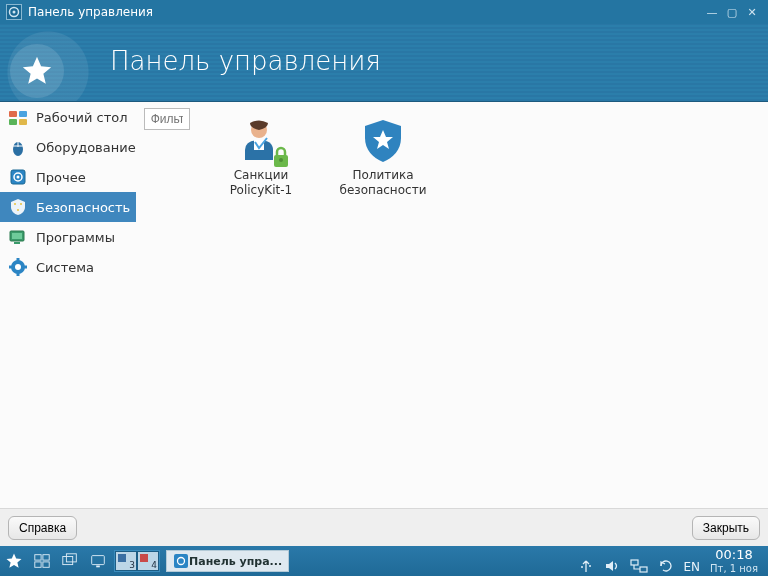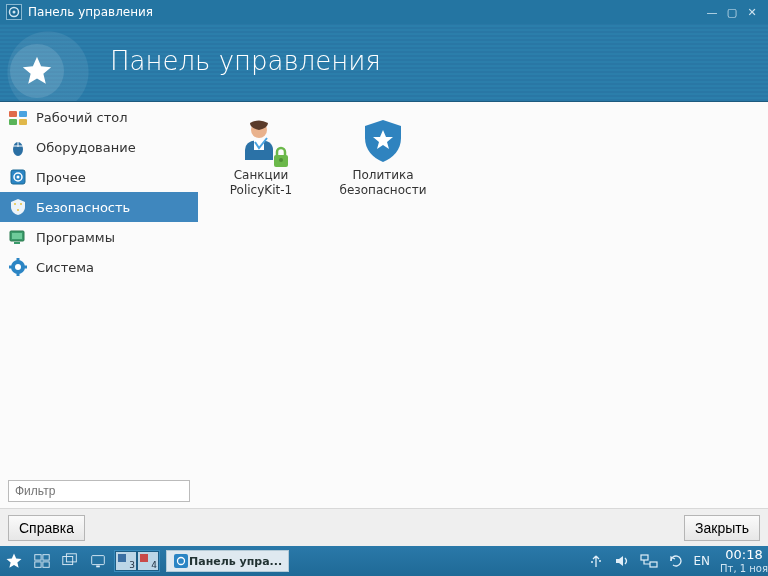--- a/index.html
+++ b/index.html
@@ -11,45 +11,45 @@
 .titlebar .spacer { flex: 1; }
 .titlebar .win-btn { width: 20px; height: 16px; display: flex; align-items: center; justify-content: center; cursor: pointer; font-size: 11px; color: #d0e4f0; }
 .header { background: #2b7eab; position: relative; height: 78px; overflow: hidden; border-bottom: 1px solid #1d5a7e; }
 .header-bg { position: absolute; inset: 0; background:
   radial-gradient(circle at 48px 48px, rgba(255,255,255,0.08) 0 40px, transparent 41px),
   repeating-linear-gradient(0deg, #2977a5 0 2px, #2b7eab 2px 4px); }
 .header-badge { position: absolute; left: 10px; top: 20px; width: 54px; height: 54px; border-radius: 50%; background: rgba(255,255,255,0.12); display: flex; align-items: center; justify-content: center; }
 .header-badge svg { width: 34px; height: 34px; }
 .header-title { position: absolute; left: 110px; top: 22px; color: #fff; font-size: 26px; font-weight: 300; }
 .body { flex: 1; display: flex; background: #fbfbfb; overflow: hidden; }
-.sidebar { width: 198px; display: flex; flex-direction: column; background: #fbfbfb; }
+.sidebar { width: 198px; display: flex; flex-direction: row; background: #fbfbfb; }
 .nav { flex: 1; }
 .nav-item { height: 30px; display: flex; align-items: center; padding-left: 8px; cursor: pointer; gap: 8px; }
 .nav-item.selected { background: #3f87be; color: #ffffff; }
 .nav-item .nav-icon { width: 20px; height: 20px; display: flex; align-items: center; justify-content: center; flex-shrink: 0; }
 .filter-box { margin: 6px 8px; }
 .filter-box input { width: 100%; height: 22px; border: 1px solid #bbb; padding: 0 6px; font-size: 12px; background: #fff; }
 .content { flex: 1; padding: 10px 12px; display: flex; flex-wrap: wrap; align-content: flex-start; gap: 20px; }
 .item { width: 102px; display: flex; flex-direction: column; align-items: center; text-align: center; cursor: pointer; padding: 4px 0; }
 .item .item-icon { width: 48px; height: 48px; position: relative; }
 .item .item-label { font-size: 12px; margin-top: 4px; line-height: 1.25; }
 .lock-overlay { position: absolute; right: -6px; bottom: -4px; width: 20px; height: 22px; }
 .footer { border-top: 1px solid #d8d8d8; background: #efefef; height: 38px; display: flex; align-items: center; padding: 0 8px; }
-.btn { border: 1px solid #b5b5b5; background: linear-gradient(#fafafa,#e7e7e7); padding: 4px 10px; font-size: 14px; cursor: pointer; border-radius: 0; }
+.btn { border: 1px solid #b5b5b5; background: linear-gradient(#fafafa,#e7e7e7); padding: 4px 10px; font-size: 12px; cursor: pointer; border-radius: 6px; }
 .footer .spacer { flex: 1; }
 .taskbar { height: 30px; background: linear-gradient(#2a79a9,#1f6a97); display: flex; align-items: center; color: #e9f3fa; font-size: 11px; }
 .taskbar .tbicon { width: 28px; height: 30px; display: flex; align-items: center; justify-content: center; cursor: pointer; }
 .taskbar .pager { display: flex; border: 1px solid #3a8cbd; margin: 0 2px; }
 .taskbar .pager .desk { width: 22px; height: 20px; border: 1px solid #1c5d85; background: #bcd6e7; position: relative; font-size: 9px; color: #234; }
 .taskbar .pager .desk .num { position: absolute; right: 1px; bottom: 0; }
 .taskbar .pager .desk .mark { position: absolute; left: 2px; top: 2px; width: 8px; height: 8px; }
 .task-btn { height: 22px; background: #dfe9f0; border: 1px solid #b3cad7; display: flex; align-items: center; padding: 0 6px; gap: 0; margin-left: 4px; cursor: pointer; color: #233; font-weight: bold; max-width: 130px; }
 .task-btn .ticon { width: 16px; height: 16px; display: flex; align-items: center; justify-content: center; }
 .taskbar .spacer { flex: 1; }
-.tray { display: flex; align-items: center; gap: 10px; padding-right: 0; }
+.tray { display: flex; align-items: flex-end; gap: 10px; padding-right: 10px; }
 .tray .trayicon { display: flex; align-items: center; justify-content: center; cursor: pointer; }
 .clock { display: flex; flex-direction: column; align-items: center; line-height: 1.1; cursor: pointer; }
 .clock .time { font-size: 13px; color: #fff; }
 .clock .date { font-size: 10px; color: #cfe4f1; }
 .lang { font-size: 12px; color: #e9f3fa; cursor: pointer; }
 </style>
 </head>
 <body>
 
 <div class="window">

